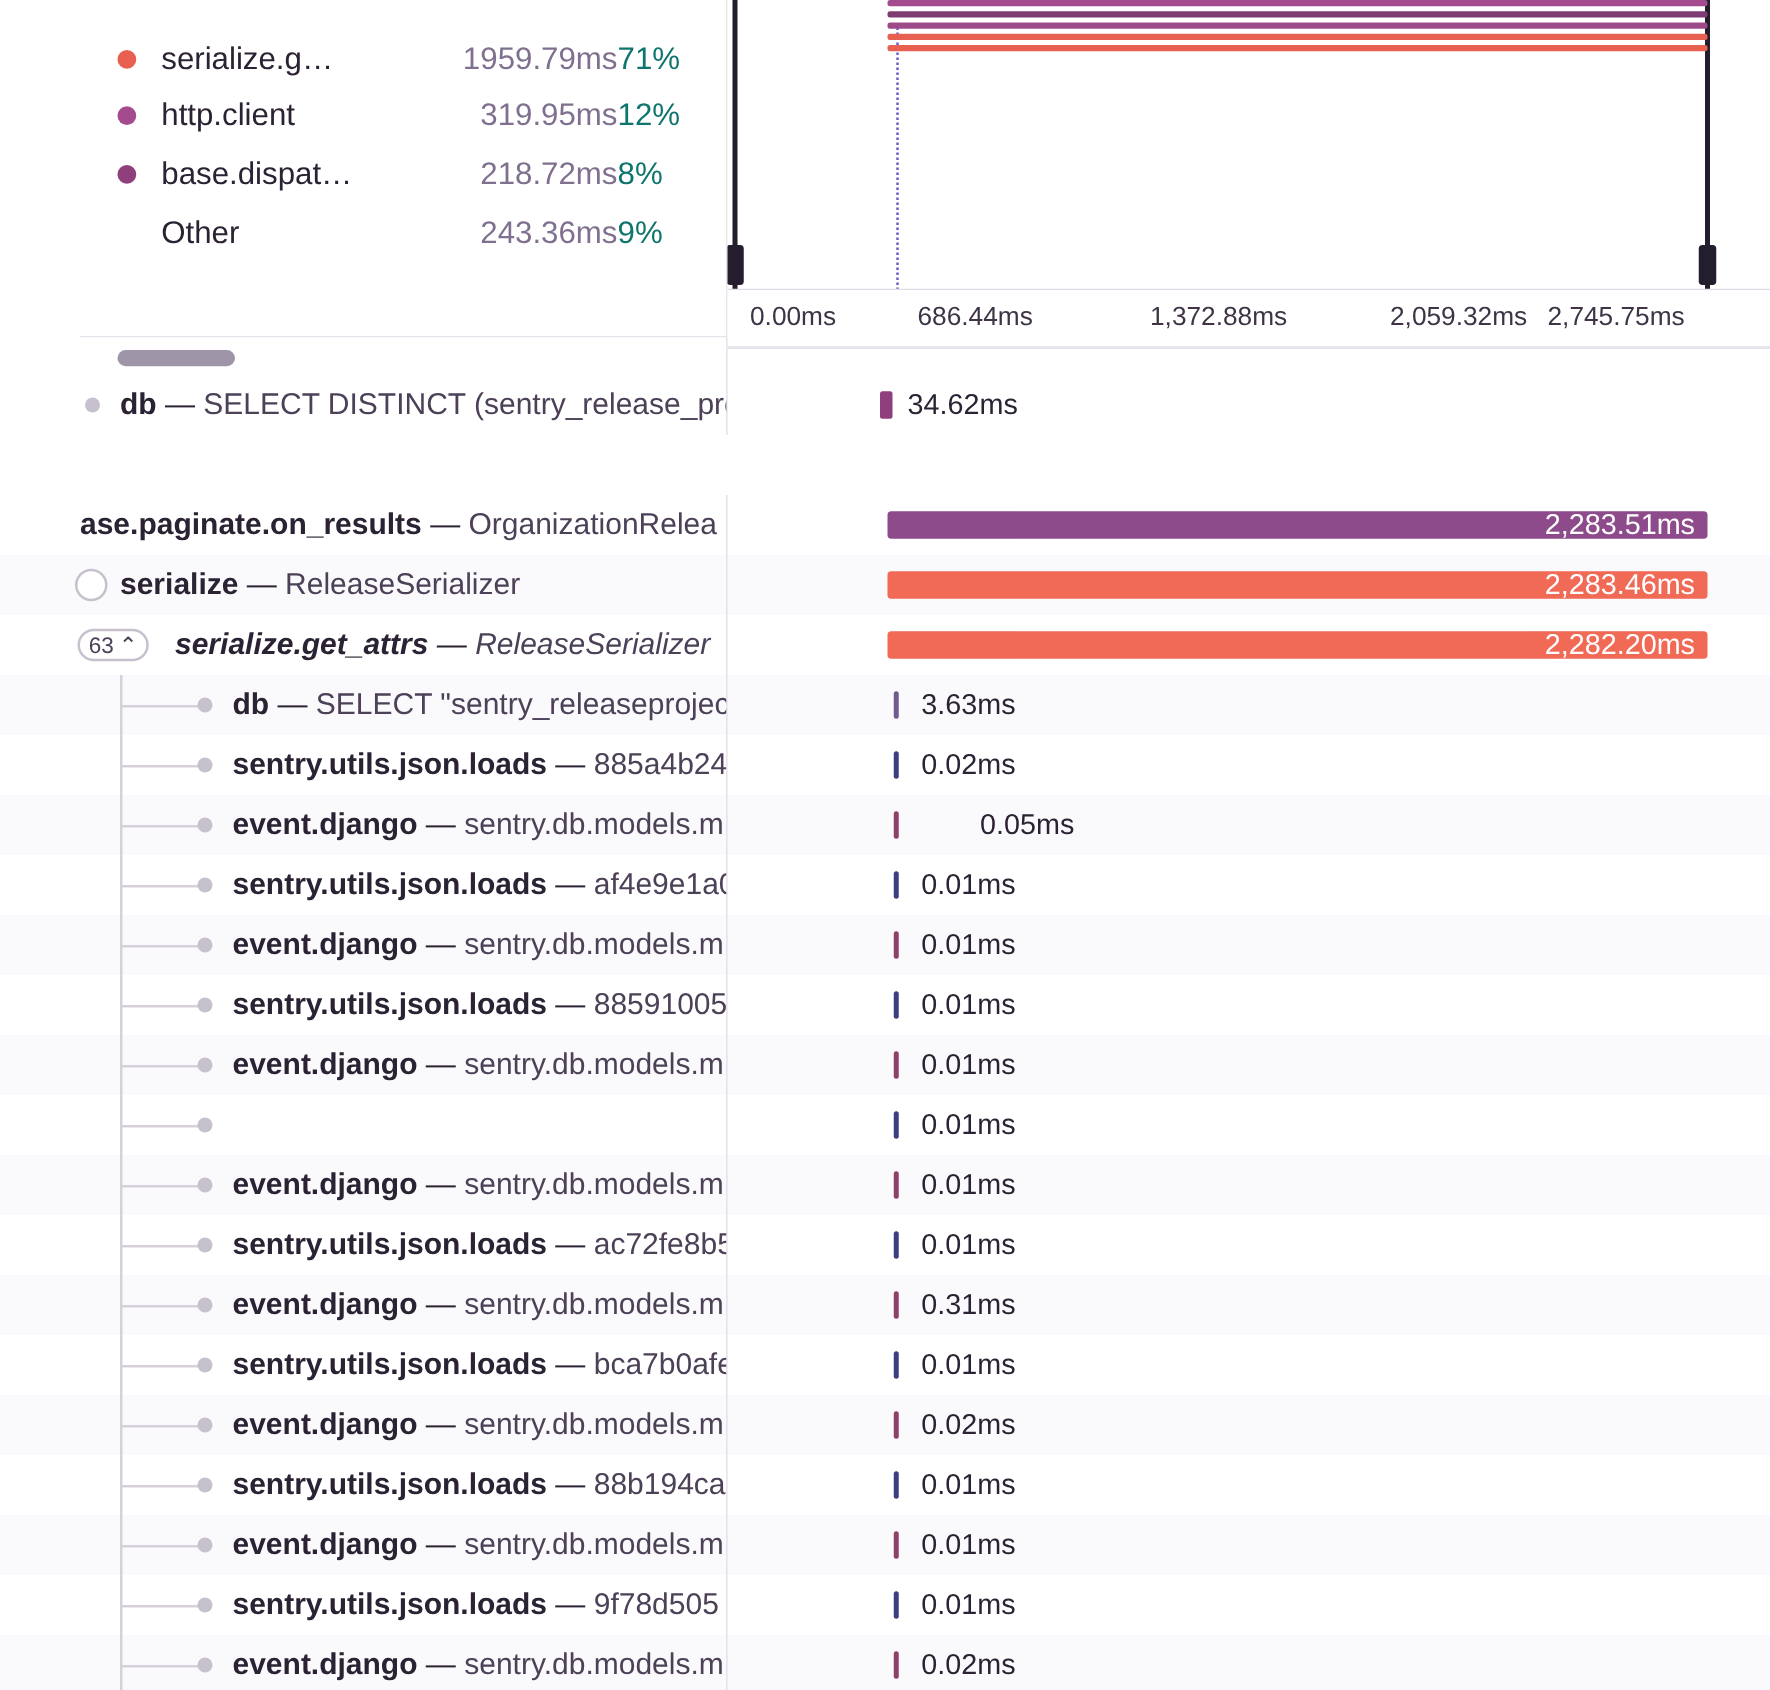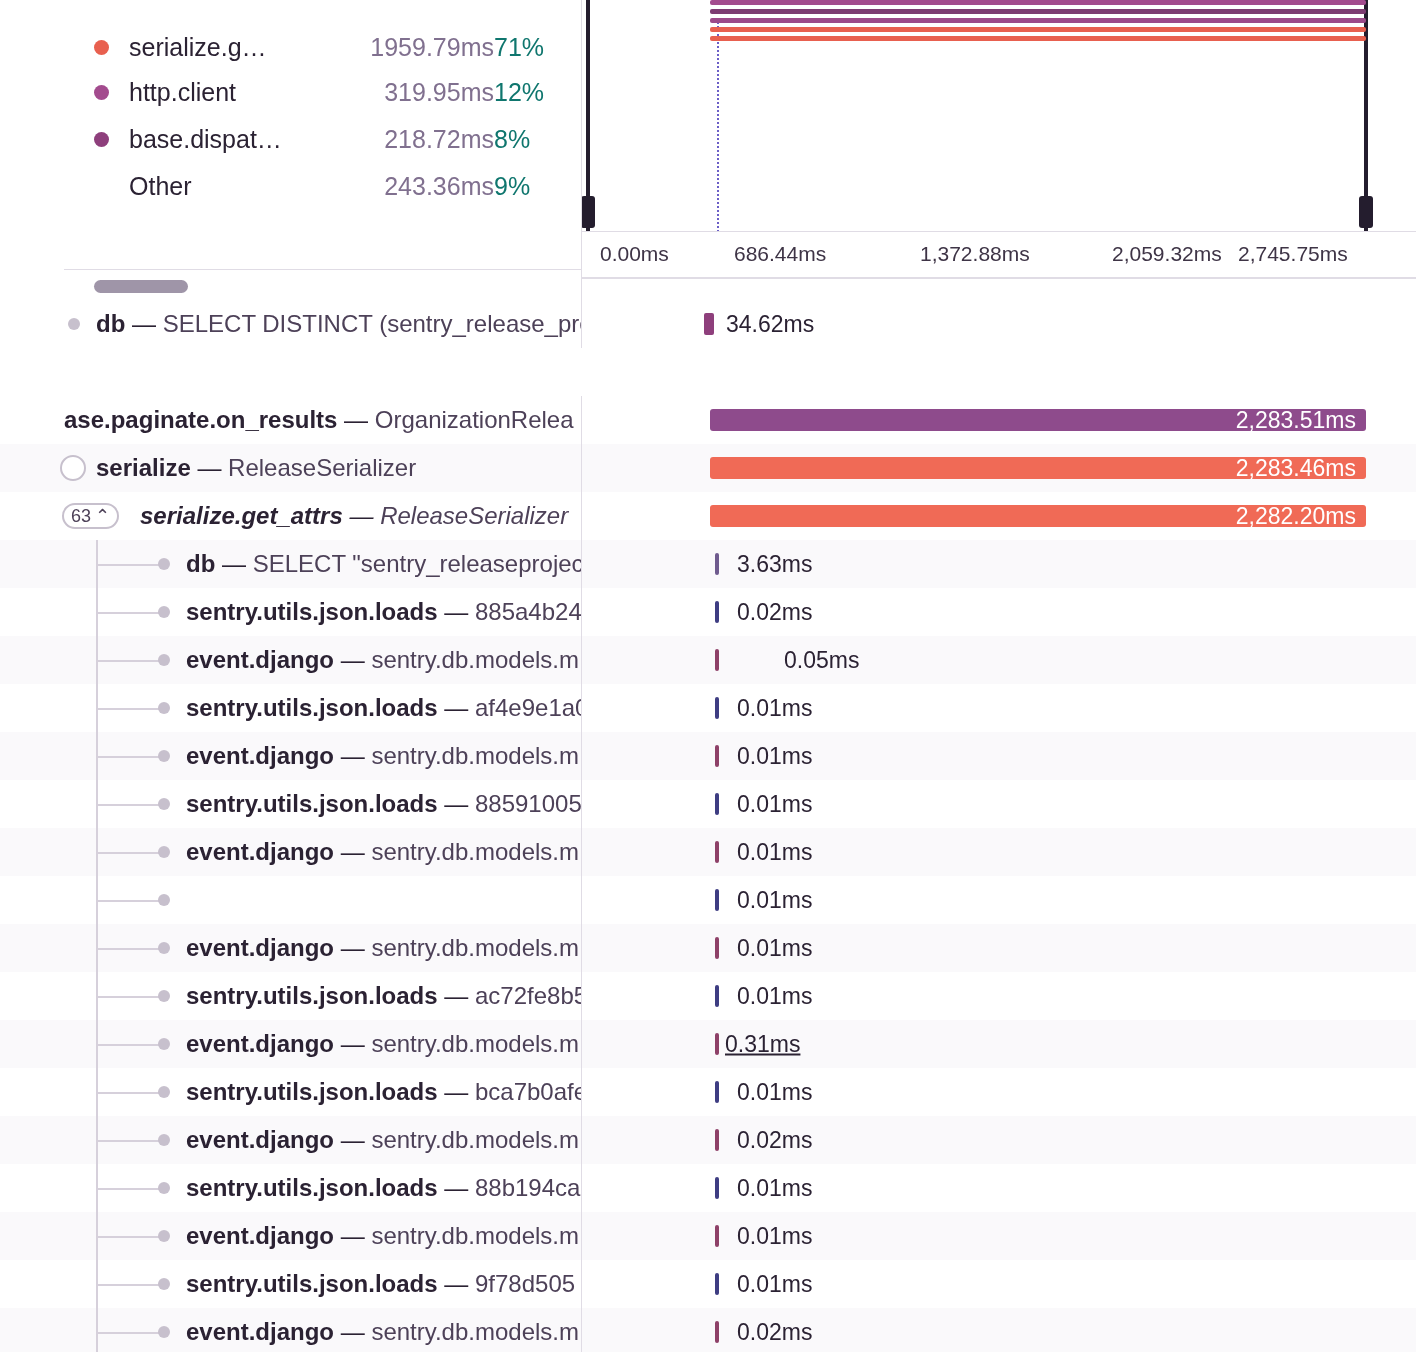--- a/index.html
+++ b/index.html
@@ -508,21 +508,21 @@
       </div>
       <div class="row even" style="top: 720px;">
         <div class="row-left">
           <div class="connector-vert" style="left: 96px; top: 0px; height: 48px;"></div>
           <div class="connector" style="left: 96px; width: 66px;"></div>
           <div class="node-dot" style="left: 158px;"></div>
           <div class="row-label" style="left: 186px;"><span class="op">event.django</span><span class="dash"> — </span><span class="desc">sentry.db.models.m</span></div>
         </div>
         <div class="row-right">
           <div class="tick-bar" style="left: 133px; width: 4px; background: rgb(142, 65, 104);"></div>
-          <div class="bar-label-out" style="left: 143px; text-decoration: underline;">0.31ms</div>
+          <div class="bar-label-out" style="left: 155px;">0.31ms</div>
         </div>
       </div>
       <div class="row odd" style="top: 768px;">
         <div class="row-left">
           <div class="connector-vert" style="left: 96px; top: 0px; height: 48px;"></div>
           <div class="connector" style="left: 96px; width: 66px;"></div>
           <div class="node-dot" style="left: 158px;"></div>
           <div class="row-label" style="left: 186px;"><span class="op">sentry.utils.json.loads</span><span class="dash"> — </span><span class="desc">bca7b0afe</span></div>
         </div>
         <div class="row-right">

